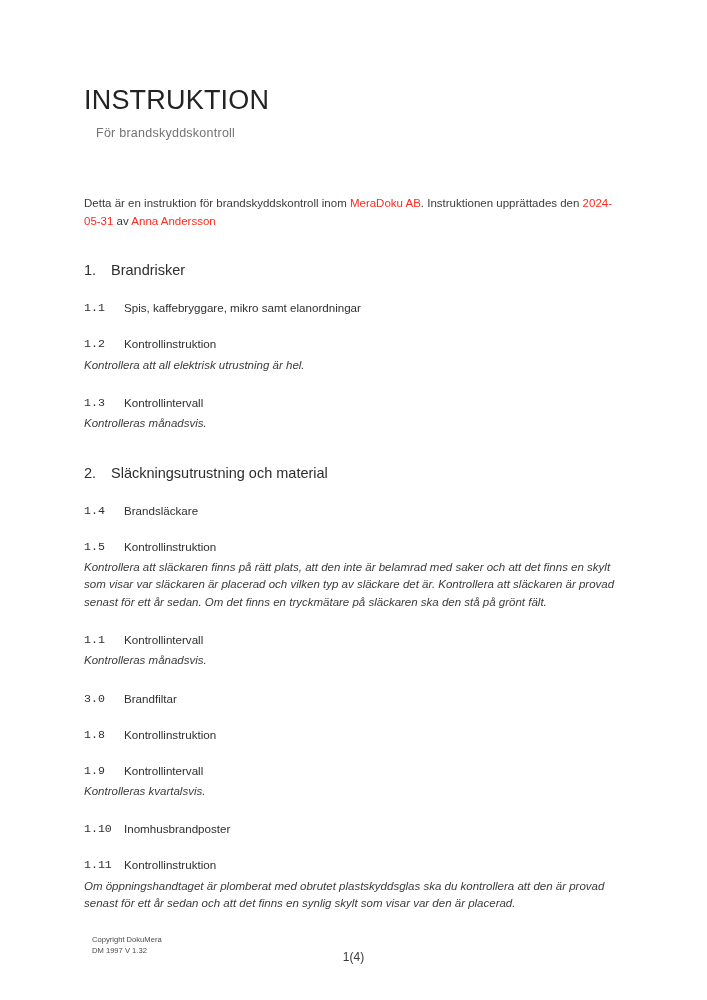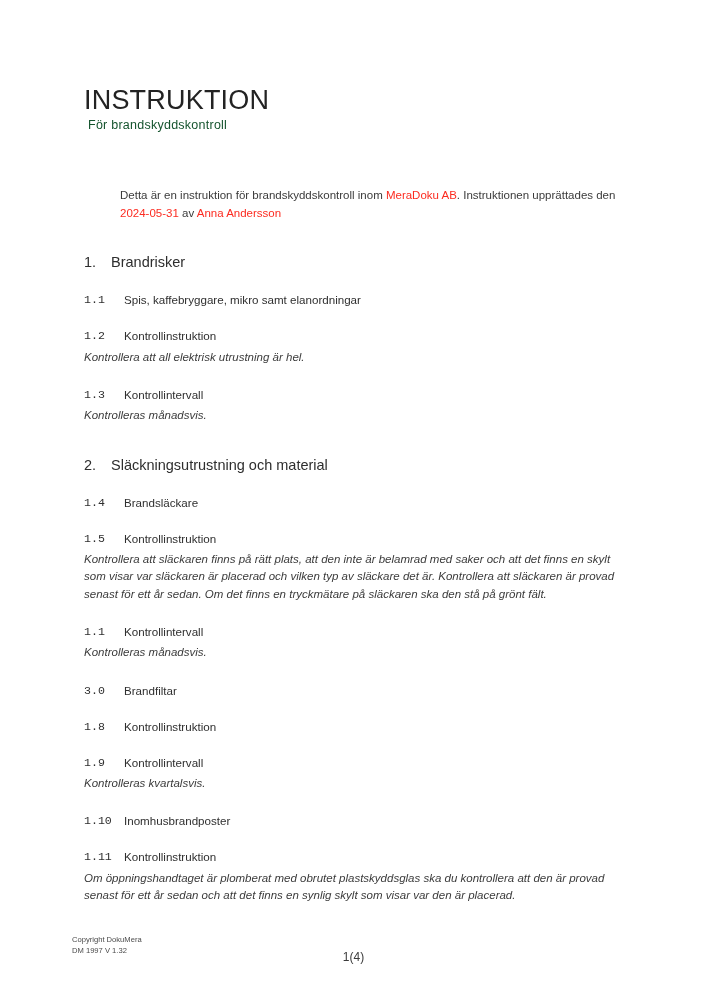--- a/index.html
+++ b/index.html
@@ -38,33 +38,32 @@
     font-size: 27px;
     font-weight: 400;
     letter-spacing: 0.2px;
     color: #232323;
     line-height: 1.05;
     margin: 0 0 3px 0;
   }
   .doc-subtitle {
     font-size: 12.5px;
     font-weight: 400;
-    color: #14532d;
+    color: #737373;
     letter-spacing: 0.25px;
-    margin: 4px;
+    margin: 12px;
     line-height: 1.2;
   }
 
   
   .intro {
     margin-top: 54px;
     font-size: 11.5px;
     line-height: 1.52;
     color: #3b3b3b;
-    margin-left: 36px;
   }
   .hl {
     color: #fc2b20;
   }
 
   
   .h1 {
     font-size: 14.5px;
     font-weight: 400;
     color: #2e2e2e;
@@ -106,21 +105,21 @@
     position: absolute;
     left: 0;
     top: 950px;
     width: 707px;
     text-align: center;
     font-size: 12px;
     color: #3b3b3b;
   }
   .footer-note {
     position: absolute;
-    left: 72px;
+    left: 92px;
     top: 934px;
     font-size: 7.6px;
     line-height: 1.45;
     color: #4a4a4a;
   }
 </style>
 </head>
 <body>
 
 <div class="page">

